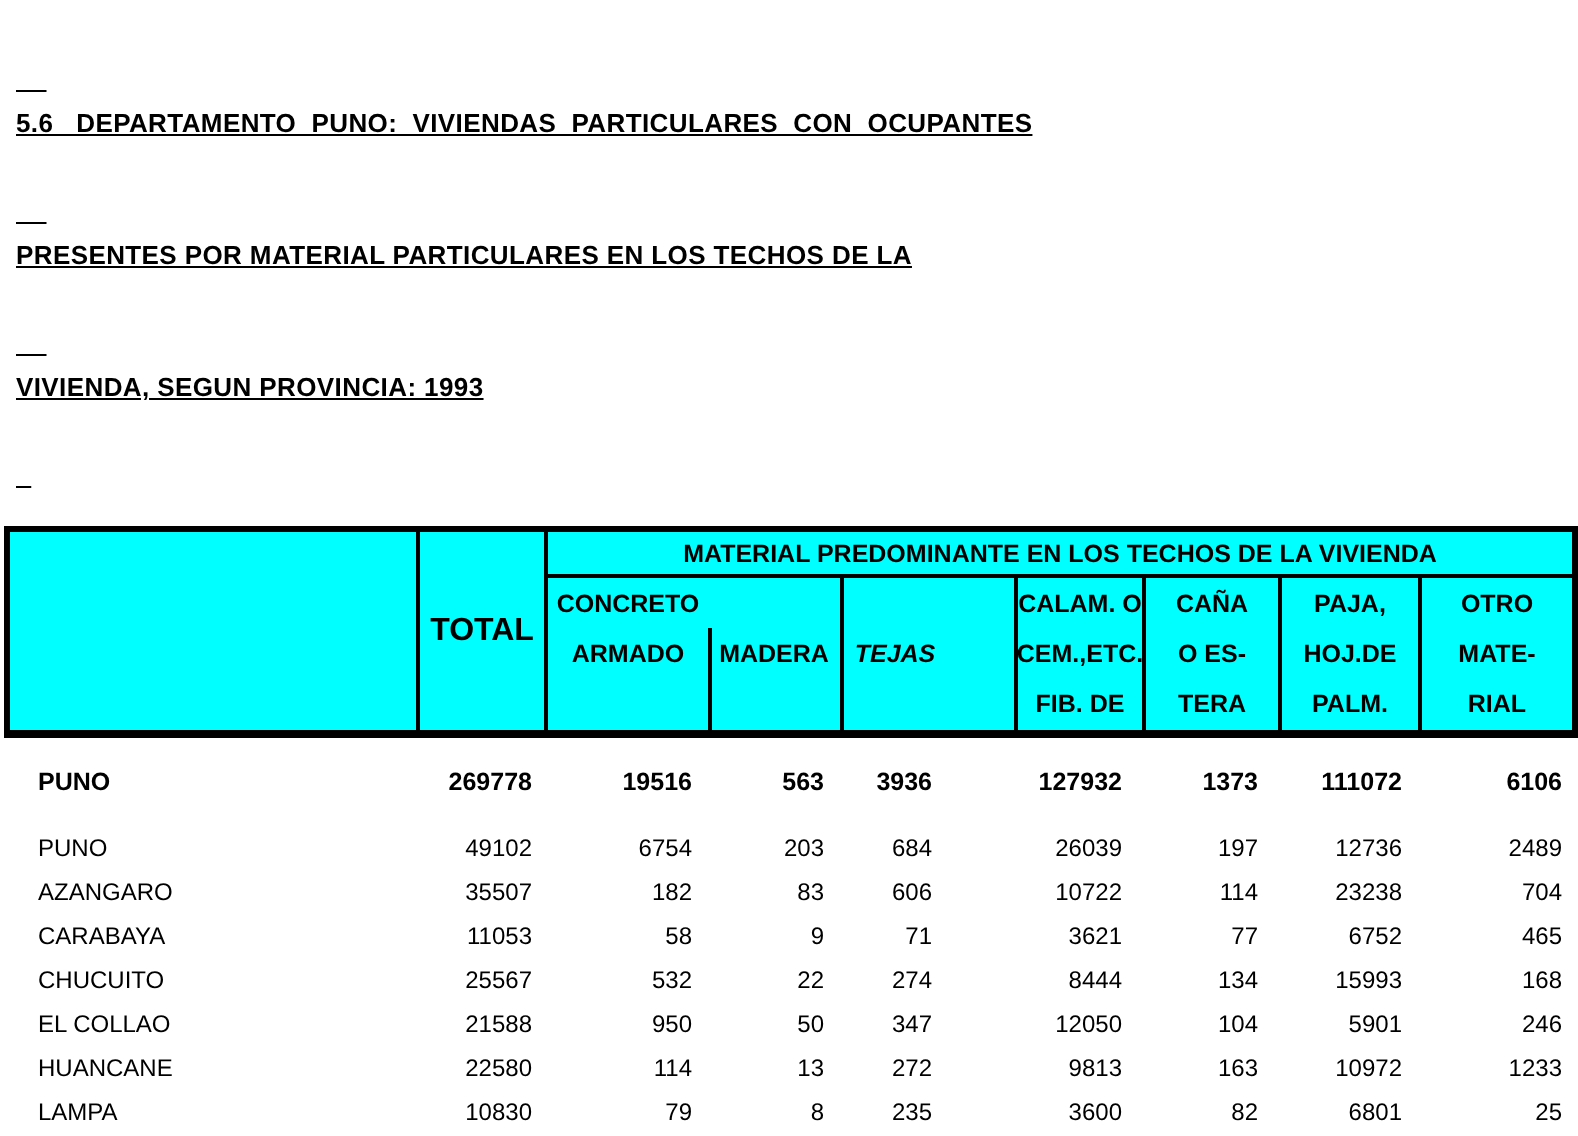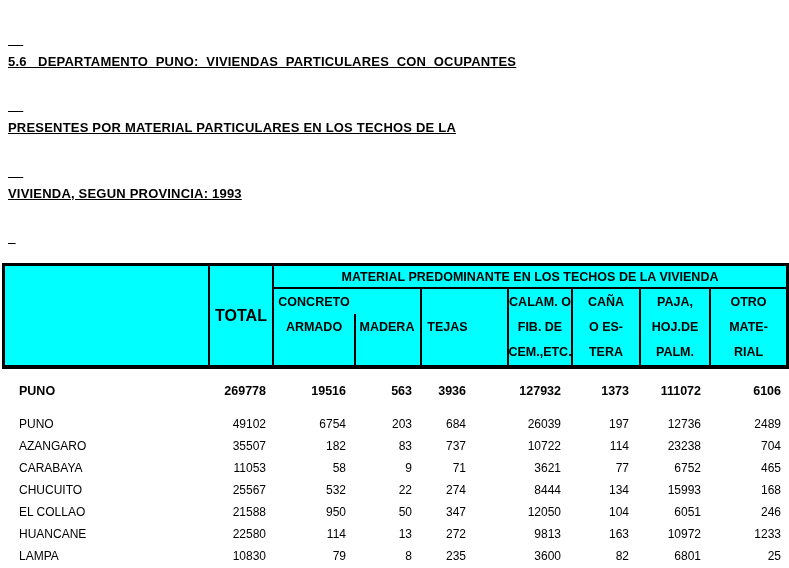--- a/index.html
+++ b/index.html
@@ -106,29 +106,29 @@
     <div class="h-mat partial" style="grid-area: 2 / 4;">
           <div class="ln"></div>
           <div class="ln">MADERA</div>
           <div class="ln"></div>
         </div>
         <div class="h-mat" style="grid-area: 2 / 3;">
           <div class="ln">CONCRETO</div>
           <div class="ln">ARMADO</div>
           <div class="ln"></div>
         </div>
-        <div class="h-mat bordered" style="grid-area: 2 / 5;">
+        <div class="h-mat bordered" style="grid-area: 2 / 5; font-style: italic;">
           <div class="ln"></div>
           <div class="ln">TEJAS</div>
           <div class="ln"></div>
         </div>
         <div class="h-mat bordered" style="grid-area: 2 / 6; margin-left: 34px;">
           <div class="ln">CALAM. O</div>
+          <div class="ln">CEM.,ETC.</div>
           <div class="ln">FIB. DE</div>
-          <div class="ln">CEM.,ETC.</div>
         </div>
         <div class="h-mat bordered" style="grid-area: 2 / 7;">
           <div class="ln">CAÑA</div>
           <div class="ln">O ES-</div>
           <div class="ln">TERA</div>
         </div>
         <div class="h-mat bordered" style="grid-area: 2 / 8;">
           <div class="ln">PAJA,</div>
           <div class="ln">HOJ.DE</div>
           <div class="ln">PALM.</div>
@@ -160,21 +160,21 @@
           <div class="num c4">26039</div>
           <div class="num c5">197</div>
           <div class="num c6">12736</div>
           <div class="num c7">2489</div>
         </div>
         <div class="trow">
           <div class="name">AZANGARO</div>
           <div class="num c0">35507</div>
           <div class="num c1">182</div>
           <div class="num c2">83</div>
-          <div class="num c3">737</div>
+          <div class="num c3">606</div>
           <div class="num c4">10722</div>
           <div class="num c5">114</div>
           <div class="num c6">23238</div>
           <div class="num c7">704</div>
         </div>
         <div class="trow">
           <div class="name">CARABAYA</div>
           <div class="num c0">11053</div>
           <div class="num c1">58</div>
           <div class="num c2">9</div>
@@ -196,21 +196,21 @@
           <div class="num c7">168</div>
         </div>
         <div class="trow">
           <div class="name">EL COLLAO</div>
           <div class="num c0">21588</div>
           <div class="num c1">950</div>
           <div class="num c2">50</div>
           <div class="num c3">347</div>
           <div class="num c4">12050</div>
           <div class="num c5">104</div>
-          <div class="num c6">6051</div>
+          <div class="num c6">5901</div>
           <div class="num c7">246</div>
         </div>
         <div class="trow">
           <div class="name">HUANCANE</div>
           <div class="num c0">22580</div>
           <div class="num c1">114</div>
           <div class="num c2">13</div>
           <div class="num c3">272</div>
           <div class="num c4">9813</div>
           <div class="num c5">163</div>

